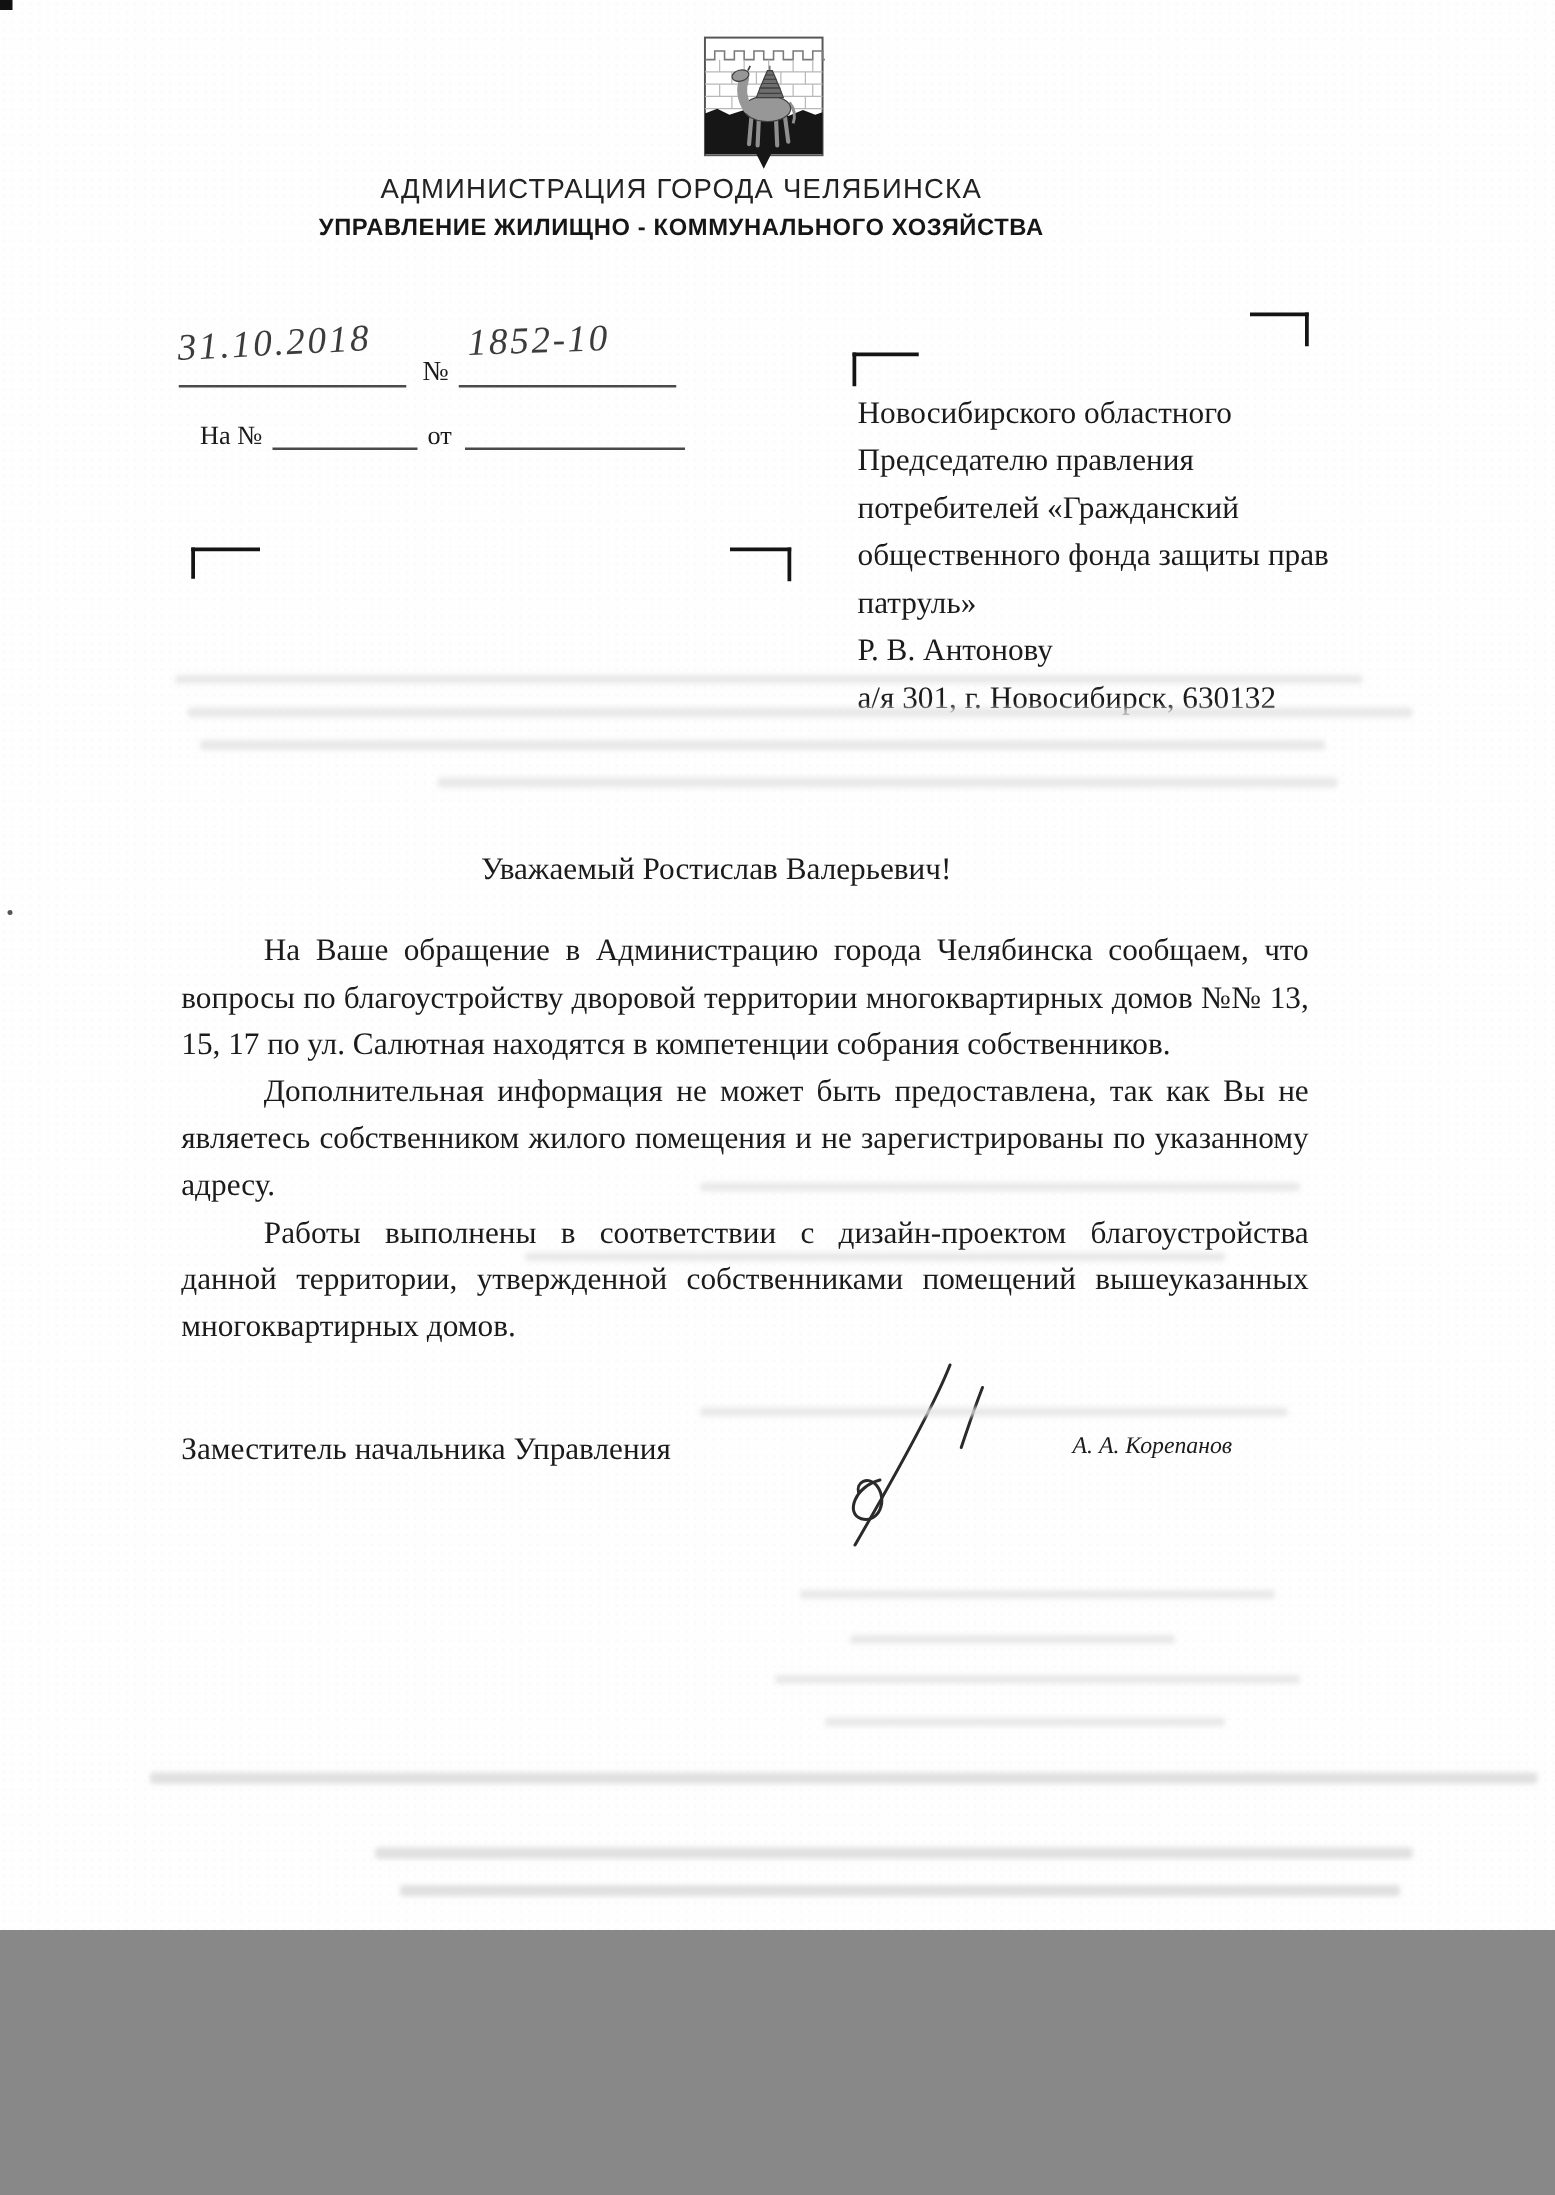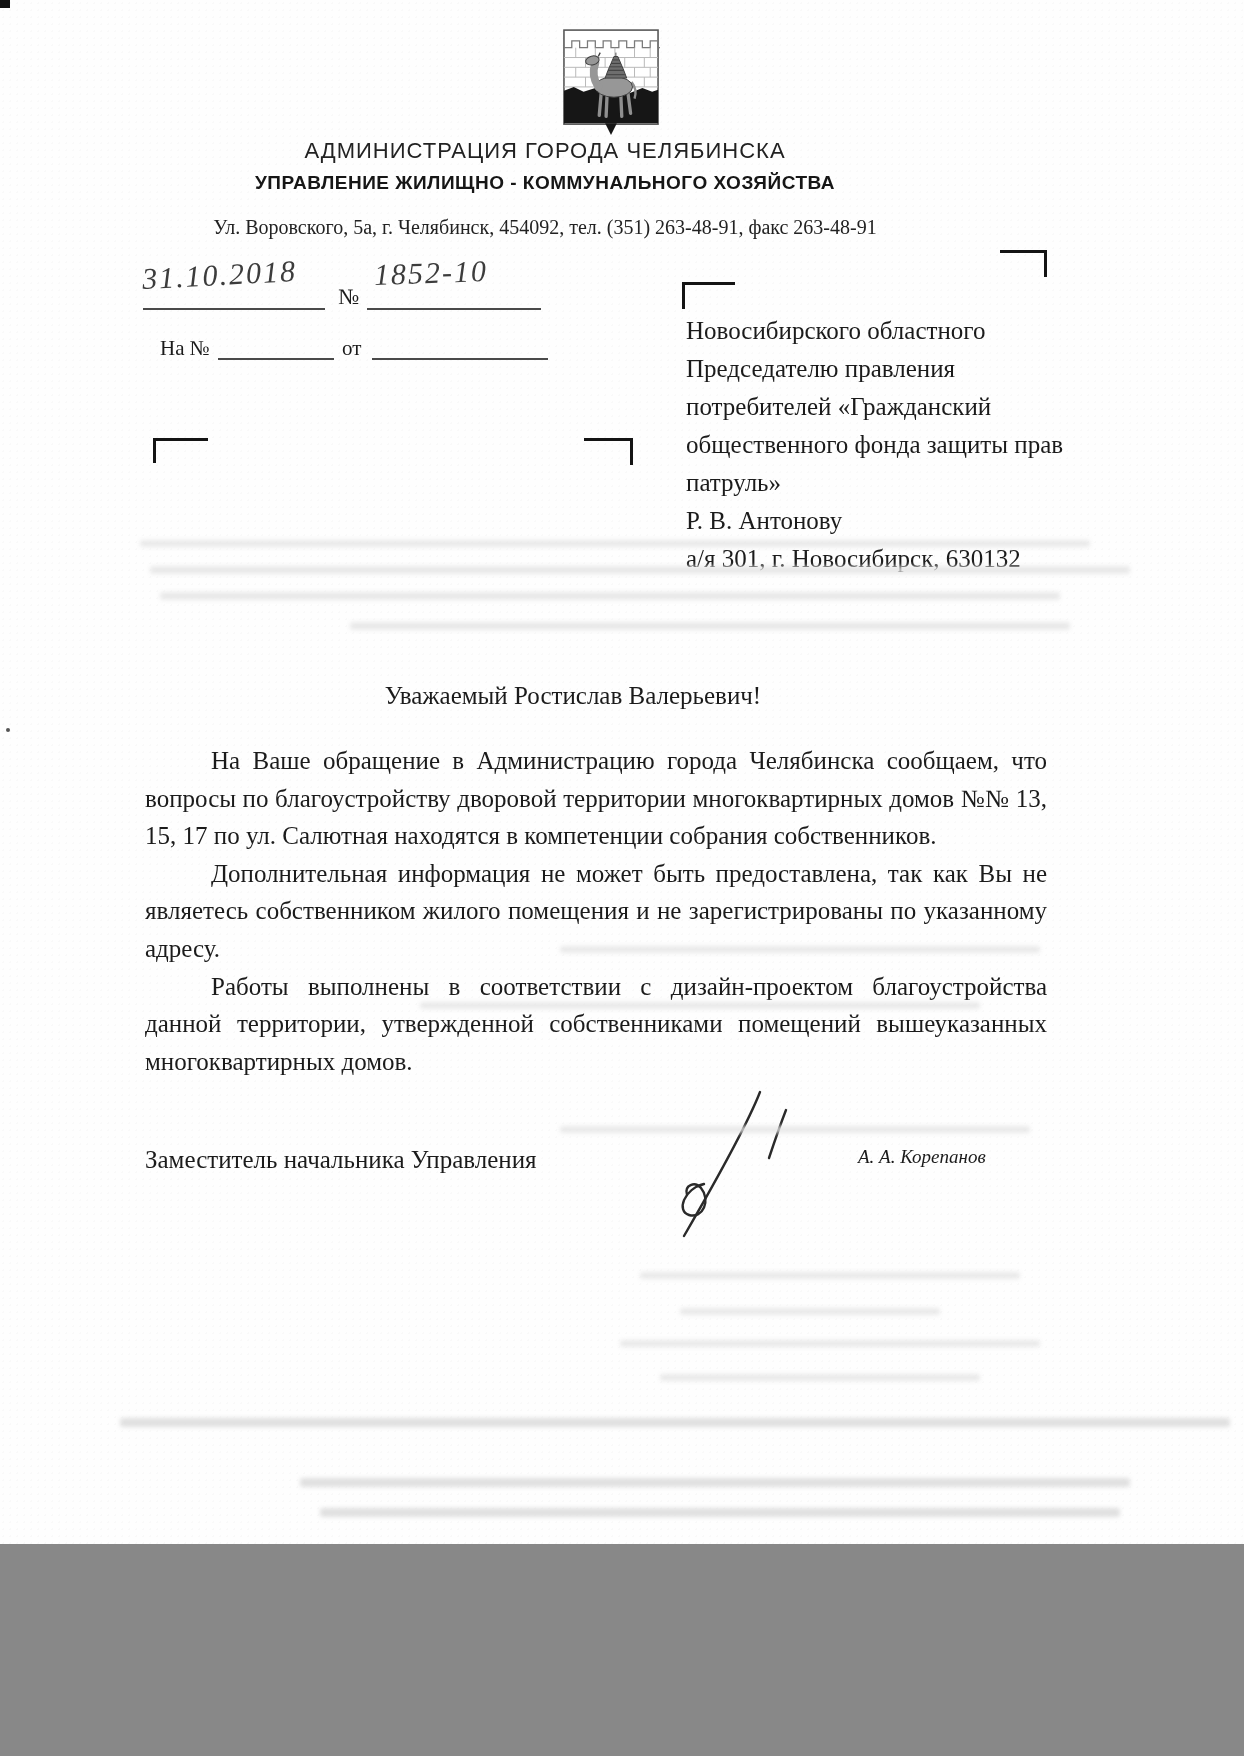--- a/index.html
+++ b/index.html
@@ -87,21 +87,20 @@
         <path d="M44,51 L66,51 L63,43 L47,43 Z"></path>
         <path d="M47,43 L63,43 L60,36 L50,36 Z"></path>
         <path d="M50,36 L60,36 L57,29 L53,29 Z"></path>
       </g>
       <path d="M46,47.5 H64 M49,39.5 H61 M52,32.5 H58 M55,29 V25" stroke="#3f3f3f" stroke-width="0.9" fill="none"></path>
     </g>
   </svg>
 
   <div class="org-top">АДМИНИСТРАЦИЯ ГОРОДА ЧЕЛЯБИНСКА</div>
   <div class="org-main">УПРАВЛЕНИЕ ЖИЛИЩНО - КОММУНАЛЬНОГО ХОЗЯЙСТВА</div>
-  <div class="addr">Ул. Воровского, 5а, г. Челябинск, 454092, тел. (351) 263-48-91, факс 263-48-91</div>
 
   <div class="hw-date hand">31.10.2018</div>
   <div class="no-label">№</div>
   <div class="hw-num hand">1852-10</div>
   <div class="uline u1"></div>
   <div class="uline u2"></div>
   <div class="na-label">На №</div>
   <div class="ot-label">от</div>
   <div class="uline u3"></div>
   <div class="uline u4"></div>

